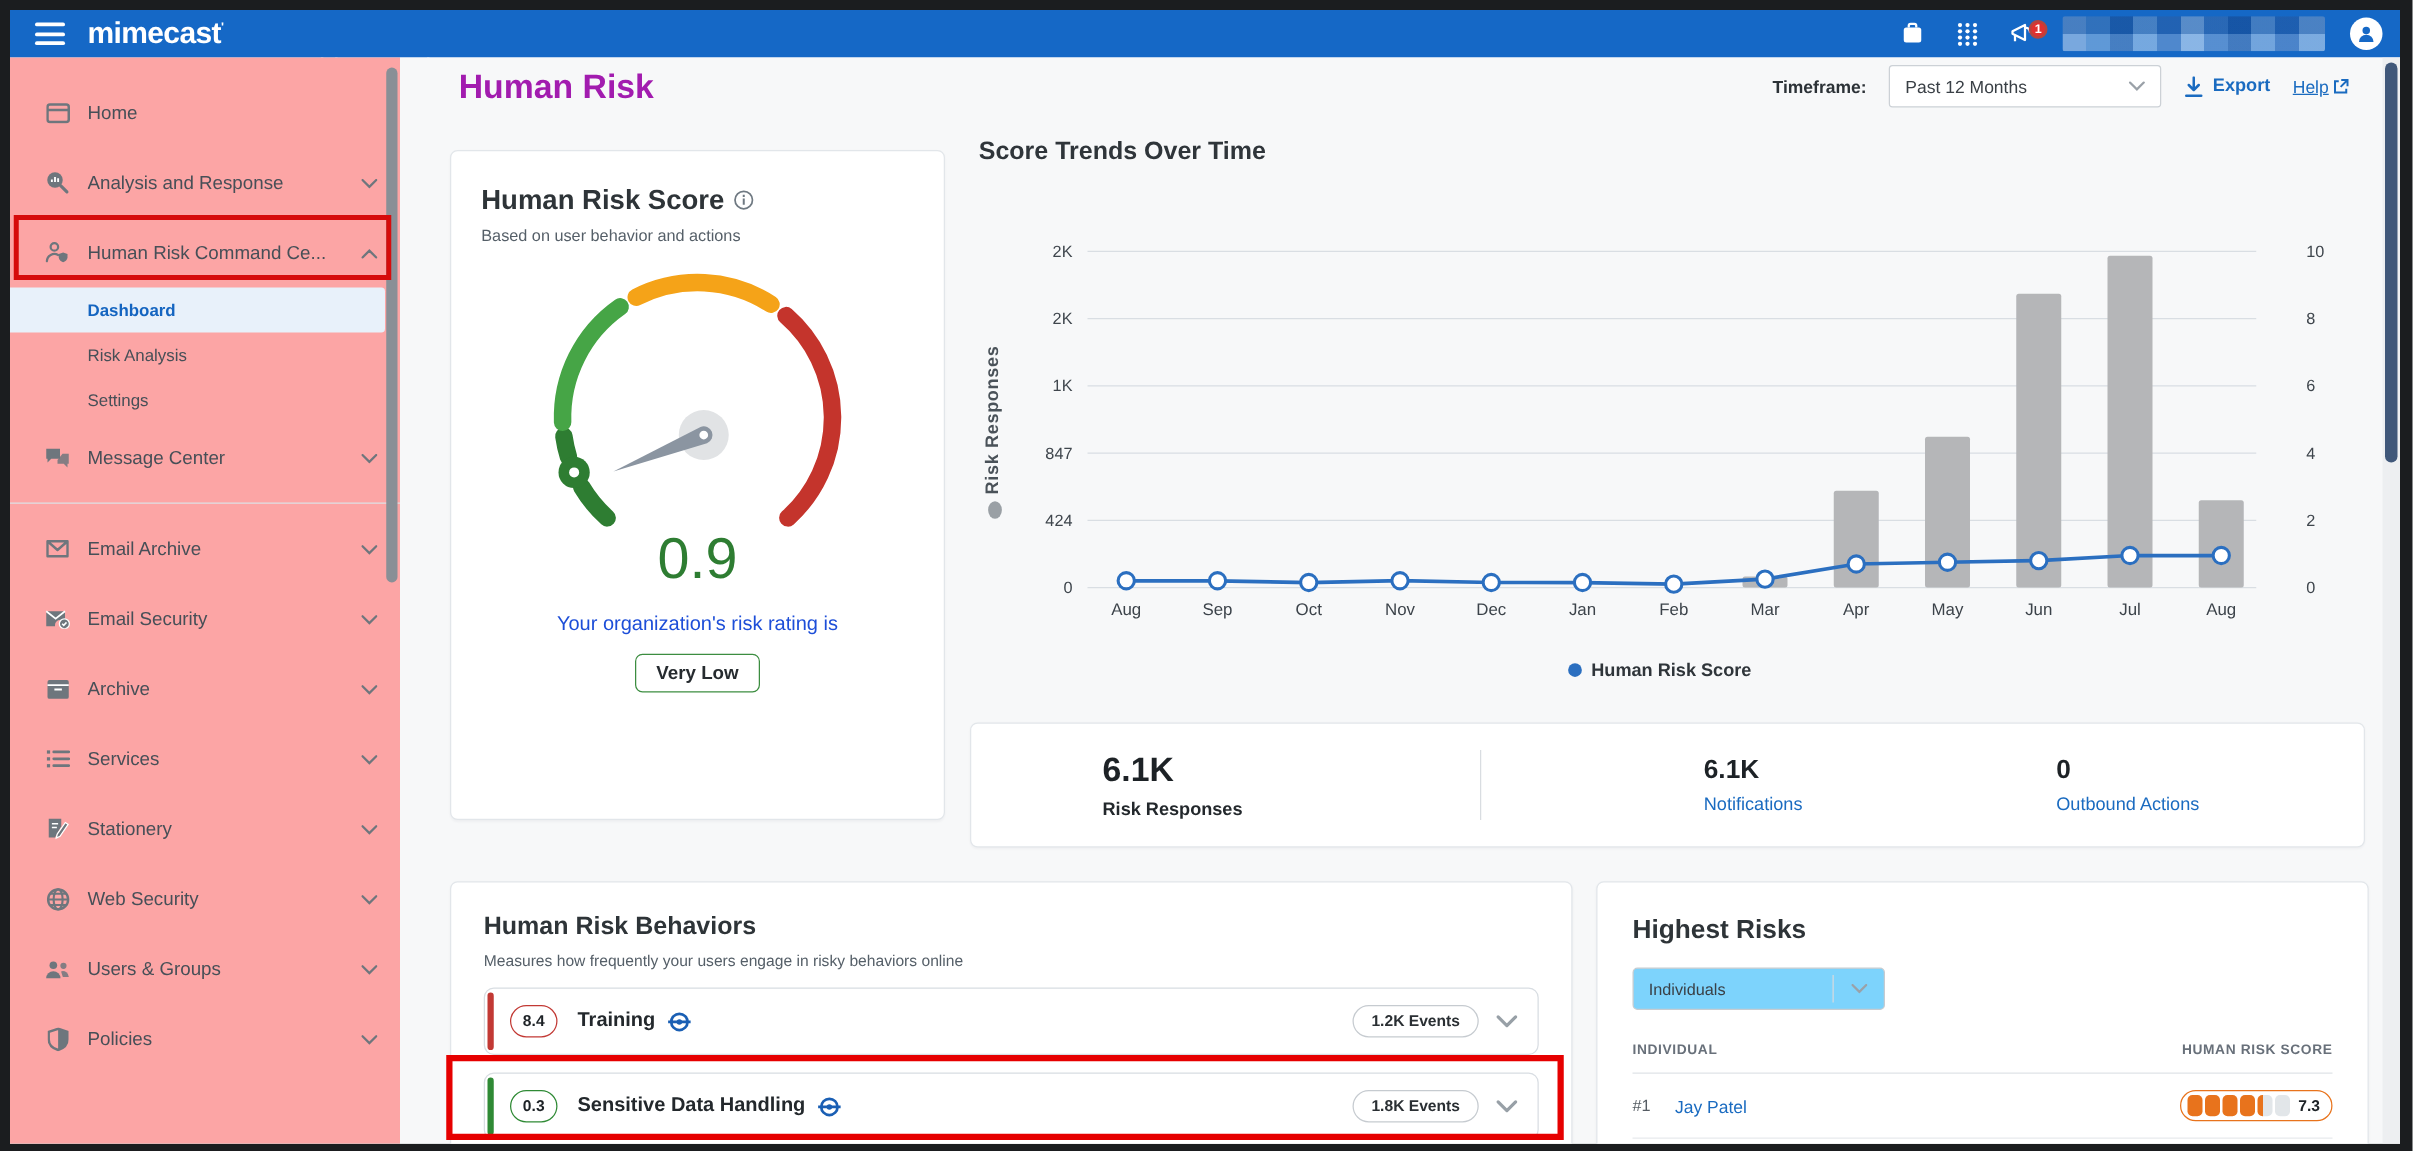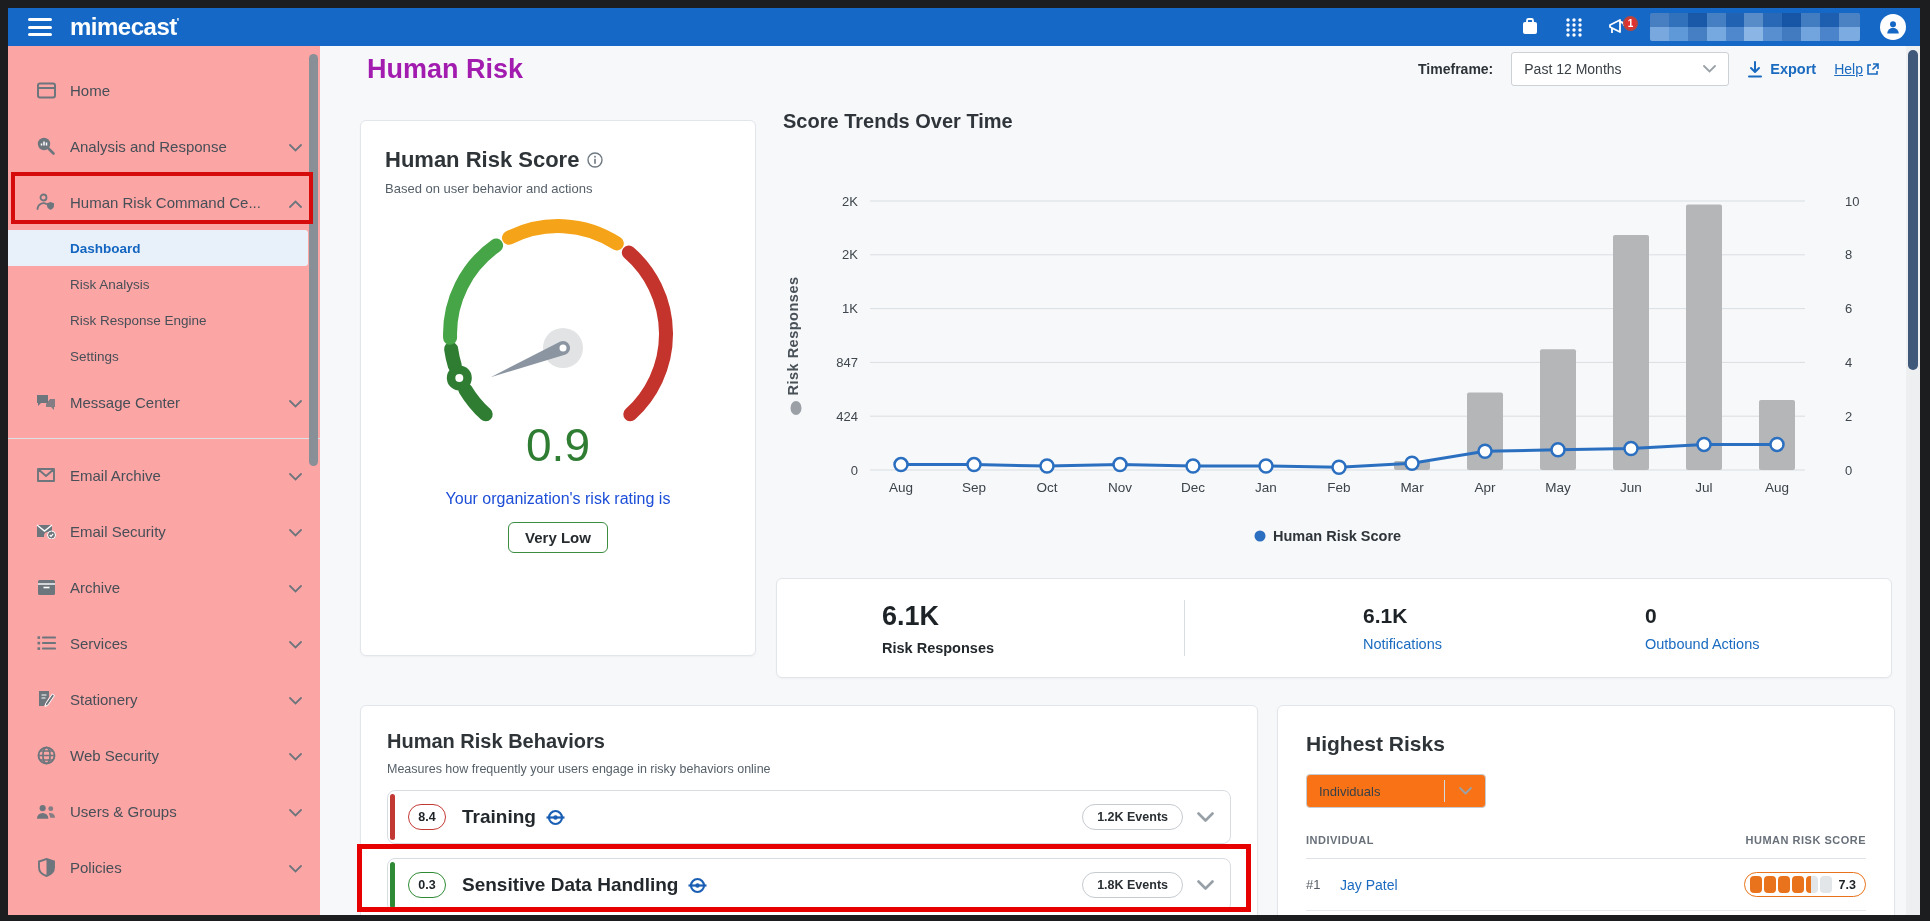--- a/index.html
+++ b/index.html
@@ -69,30 +69,30 @@
   .stat-label { font-size:14.5px; }
   #stats-divider { width:1px; height:56px; background:#d9dde1; }
 
   
   #behaviors-card { left:40px; top:659px; width:898px; height:400px; padding:24px 26px; }
   #behaviors-card h2 { font-size:20px; font-weight:bold; color:#2e3438; }
   #behaviors-card .sub { font-size:12.5px; color:#555f68; margin-top:9px; }
   .bh-row { position:relative; height:54px; border:1px solid #d8dde2; border-radius:8px; background:#fff; display:flex; align-items:center; margin-top:14px; padding-left:20px; }
   .bh-accent { position:absolute; left:2px; top:3px; bottom:3px; width:5px; border-radius:3px; }
   .bh-badge { min-width:38px; height:26px; border-radius:13px; border:1.5px solid; display:flex; align-items:center; justify-content:center; font-size:12.5px; font-weight:bold; color:#1d2226; padding:0 6px; }
-  .bh-label { font-size:19px; font-weight:bold; color:#23282c; margin-left:16px; }
+  .bh-label { font-size:16px; font-weight:bold; color:#23282c; margin-left:16px; }
   .bh-roundel { margin-left:10px; display:flex; }
   .bh-right { margin-left:auto; display:flex; align-items:center; gap:14px; padding-right:16px; }
   .bh-events { border:1px solid #c6cbd0; border-radius:15px; padding:5px 14px; font-size:12.5px; font-weight:bold; color:#2a2f33; cursor:pointer; }
   .bh-chevron { cursor:pointer; display:flex; }
 
   
   #risks-card { left:957px; top:659px; width:618px; height:400px; padding:26px 28px; }
   #risks-card h2 { font-size:21px; font-weight:bold; color:#2e3438; }
-  #risk-filter { margin-top:18px; width:180px; height:34px; border:1px solid #c6cbd0; border-radius:4px; background:#f97316; display:flex; align-items:center; font-size:13px; color:#3a4046; cursor:pointer; }
+  #risk-filter { margin-top:18px; width:202px; height:34px; border:1px solid #c6cbd0; border-radius:4px; background:#7dd3fc; display:flex; align-items:center; font-size:13px; color:#3a4046; cursor:pointer; }
   #risk-filter .rf-value { flex:1; padding-left:12px; }
   #risk-filter .rf-div { width:1px; height:22px; background:#d5dade; }
   #risk-filter .rf-chev { width:40px; display:flex; justify-content:center; }
   #risk-headers { display:flex; justify-content:space-between; margin-top:26px; font-size:11px; font-weight:bold; letter-spacing:.5px; color:#68707a; padding-bottom:12px; border-bottom:1px solid #dfe3e7; }
   .risk-row { display:flex; align-items:center; padding:13px 0; border-bottom:1px solid #e7eaed; }
   .risk-rank { font-size:13px; color:#555c63; width:34px; }
   .risk-name { font-size:14px; color:#1a6bc0; cursor:pointer; }
   .risk-pill { margin-left:auto; display:flex; align-items:center; border:1.5px solid; border-radius:16px; padding:3px 9px 3px 4px; }
   .risk-seg { width:12px; height:17px; border-radius:4px; margin:0 1px; }
   .risk-score { font-size:12.5px; font-weight:bold; color:#1d2226; margin-left:6px; }
@@ -192,21 +192,20 @@
                   <path d="M14.5 9 l3.5 1.2 v2.6 c0 2 -1.8 3.4 -3.5 4 c-1.7 -.6 -3.5 -2 -3.5 -4 v-2.6 Z" fill="#6e767d"></path>
                 </svg>
               </span>
               <span class="s-label">Human Risk Command Ce...</span>
               <span class="s-chev"><svg width="13" height="8" viewBox="0 0 13 8" style="transform:rotate(180deg);">
                   <path d="M1 1 L6.5 6.5 L12 1" stroke="#6e767d" stroke-width="1.8" fill="none" stroke-linecap="round"></path>
                 </svg></span>
             </div>
             <div class="side-sub active">Dashboard</div>
             <div class="side-sub">Risk Analysis</div>
-            <div class="side-sub">Risk Response Engine</div>
             <div class="side-sub">Settings</div>
             <div class="side-item">
               <span class="s-icon">
                 <svg width="20" height="18" viewBox="0 0 20 18">
                   <path d="M1 2 h11 v8 h-7 l-3 3 v-3 h-1 Z" fill="#6e767d"></path>
                   <path d="M14 6 h5 v8 h-1 v3 l-3 -3 h-5 v-3" fill="#6e767d" opacity=".85"></path>
                 </svg>
               </span>
               <span class="s-label">Message Center</span>
               <span class="s-chev"><svg width="13" height="8" viewBox="0 0 13 8" style="">

